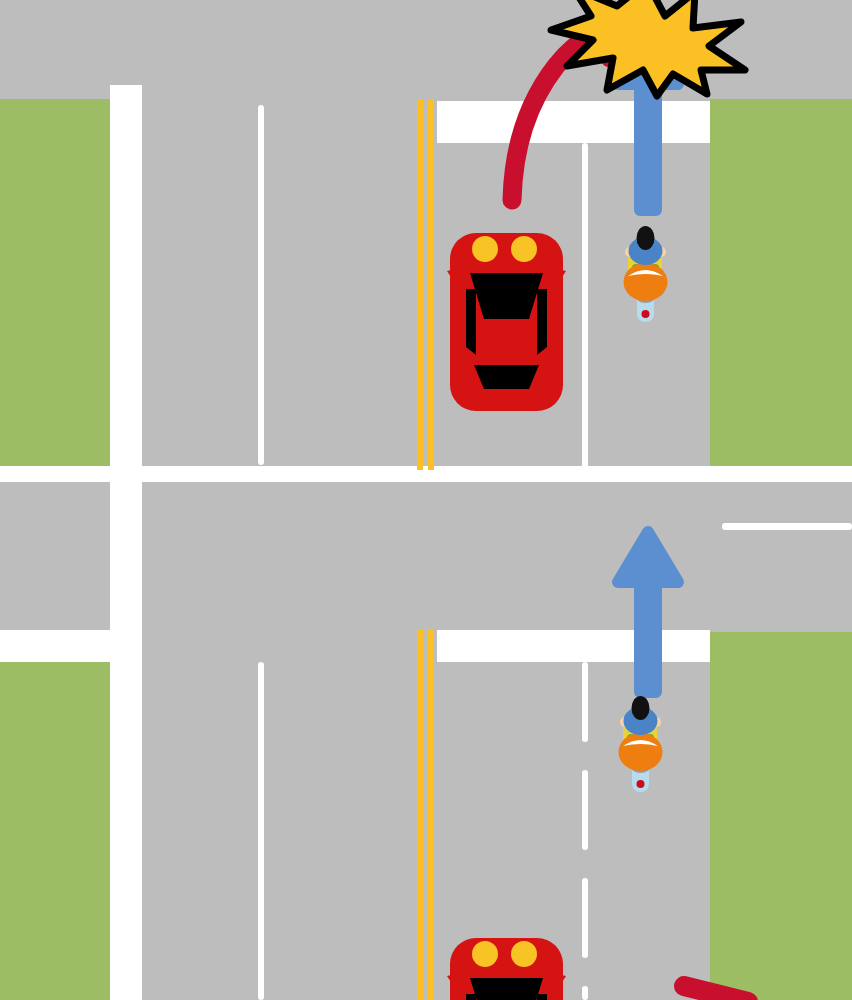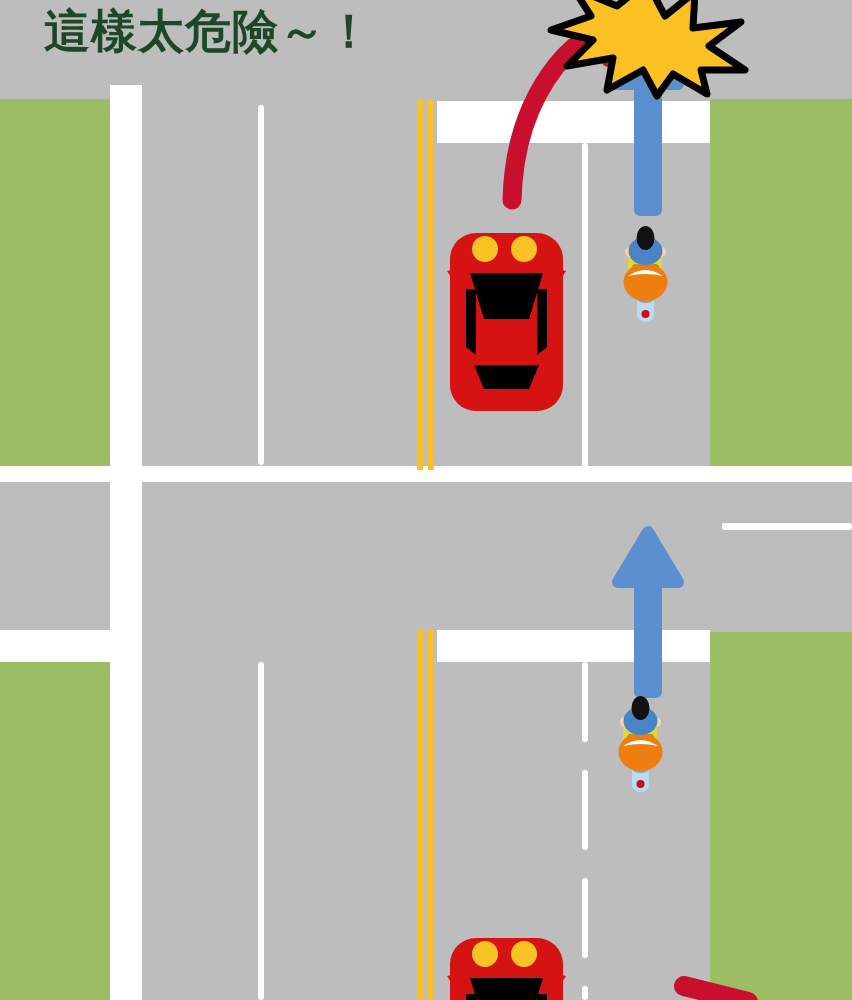--- a/index.html
+++ b/index.html
@@ -121,21 +121,20 @@
       <path d="M42 200 Q44 120 86 66 Q124 18 182 22" fill="none" stroke="#c8102e" stroke-width="19" stroke-linecap="round"></path>
       <path d="M132 8 L186 24 L140 58" fill="none" stroke="#c8102e" stroke-width="19" stroke-linecap="round" stroke-linejoin="round"></path>
     </svg>
 
     <svg class="art" style="left:545px; top:-22px;" width="205" height="120" viewBox="0 0 205 120">
       <path d="M102 4 L120 38 L150 14 L148 50 L196 44 L164 68 L200 92
                L156 92 L162 116 L128 96 L112 118 L98 92 L62 112 L68 80
                L22 88 L48 62 L6 52 L46 38 L28 10 L72 28 Z" fill="#fbc024" stroke="#000000" stroke-width="7" stroke-linejoin="round"></path>
     </svg>
 
-    <div class="caption" id="caption-top">這樣太危險～！</div>
   </div>
 
   <div class="panel-sep"></div>
 
   <div class="panel" id="panel-bottom">
 
     <div class="layer road" style="left:0; top:0; width:852px; height:522px;"></div>
 
     <div class="layer grass" style="left:0; top:154px; width:110px; height:368px;"></div>
     <div class="layer grass" style="left:710px; top:154px; width:142px; height:368px;"></div>

